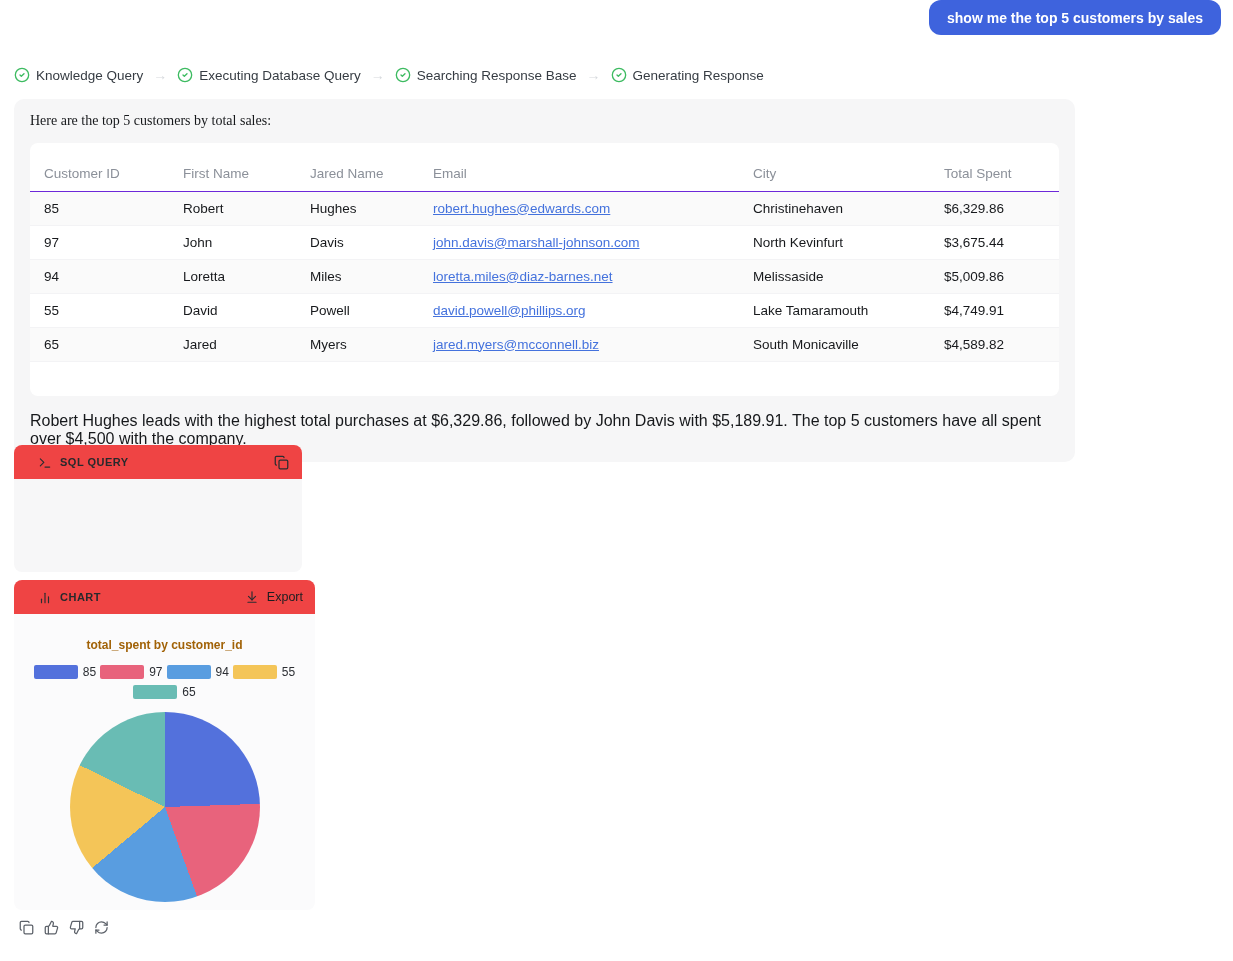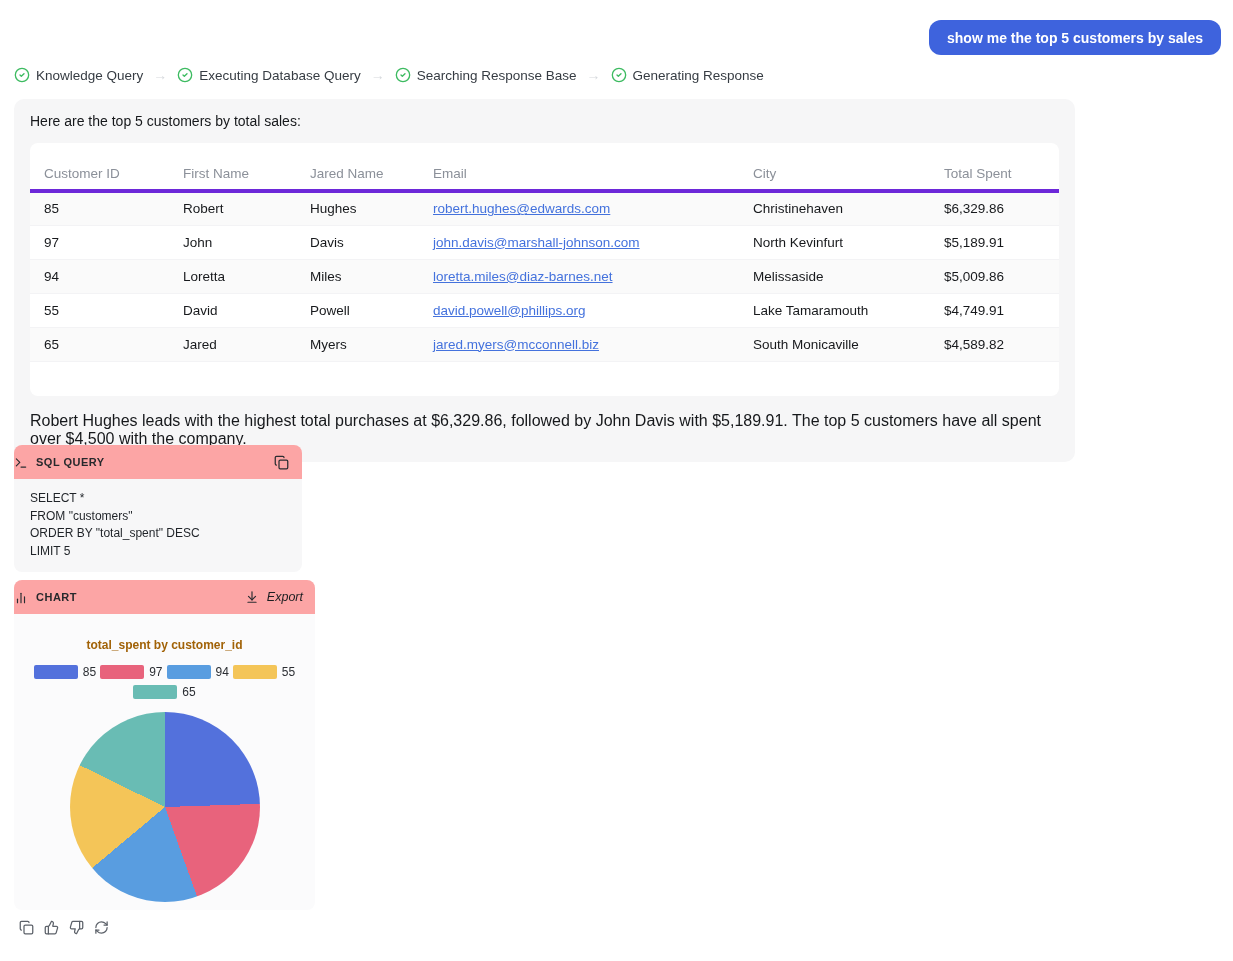--- a/index.html
+++ b/index.html
@@ -3,64 +3,64 @@
 <meta charset="utf-8">
 <style>
   * { margin:0; padding:0; box-sizing:border-box; }
   html,body { width:1233px; height:961px; background:#ffffff;
     font-family:"Liberation Sans", sans-serif; position:relative; overflow:hidden; }
 
   .icon { display:inline-block; vertical-align:middle; }
   svg.icon { fill:none; stroke:currentColor; stroke-width:2; stroke-linecap:round; stroke-linejoin:round; }
 
   
-  .user-bubble { position:absolute; top:20px; right:12px; height:35px;
+  .user-bubble { position:absolute; top:0; right:12px; height:35px;
     background:var(--user-bubble,#3e63dd); color:#fff; border-radius:12px;
     display:flex; align-items:center; padding:8px 18px; font-size:14px; font-weight:600; }
 
   
   .progress-row { position:absolute; top:67px; left:14px; display:flex;
     align-items:center; gap:10px; font-size:13.5px; color:#363c43; }
   .step { display:flex; align-items:center; gap:6px; }
   .step svg { width:16px; height:16px; color:var(--check-green,#3dbb61); }
   .step-sep { color:#d6d9dd; font-size:14px; }
 
   
   .response-panel { position:absolute; left:14px; top:99px; width:1061px;
     background:#f6f6f7; border-radius:10px; padding:12px 16px 14px; }
-  .intro { font-size:14px; color:#16181b; margin:2px 0 14px 0; }
+  .intro { font-size:14px; color:#16181b; margin:2px 0 14px 0;font-family:Liberation Serif, serif; }
   .table-card { width:1029px; height:253px; background:#fff; border-radius:8px;
     padding-top:14px; overflow:hidden; }
   table { width:100%; border-collapse:collapse; font-size:13.5px; }
   th { text-align:left; font-weight:400; color:#8b9099; height:34px;
-    padding:0 4px 0 14px; border-bottom:4px solid #6d28d9; }
+    padding:0 4px 0 14px; border-bottom:1px solid #6d28d9; }
   td { height:34px; padding:0 4px 0 14px; color:#17191c; border-bottom:1px solid #f3f3f5; }
   tbody tr:nth-child(odd) td { background:#fafafa; }
   a.email-link { color:var(--link,#4472dd); text-decoration:underline; cursor:pointer; }
   .summary { font-size:16px; color:#16181b; margin-top:16px; }
 
   
   .mini-panel { position:absolute; left:14px; border-radius:8px; overflow:hidden; }
-  .panel-header { height:34px; background:#fca5a5; display:flex; align-items:center;
-    gap:8px; padding:0 12px 0 0; }
+  .panel-header { height:34px; background:#ef4444; display:flex; align-items:center;
+    gap:8px; padding:0 12px 0 24px; }
   .panel-header svg { width:14px; height:14px; color:#2a2d31; }
   .panel-title { font-size:11px; font-weight:700; letter-spacing:.5px; color:#27292c; }
 
   
   .sql-panel { top:445px; width:288px; height:127px; background:#f7f7f8; }
   .copy-btn { margin-left:auto; width:18px; height:18px; display:flex; align-items:center;
     justify-content:center; cursor:pointer; color:#3c3f44; background:none; border:none; }
   .copy-btn svg { width:15px; height:15px; }
   .sql-body { padding:11px 16px; font-size:12px; line-height:17.5px; color:#1f2328; }
 
   
   .chart-panel { top:580px; width:301px; height:330px; background:#fbfbfc; }
   .export-btn { margin-left:auto; display:flex; align-items:center; gap:8px;
     background:none; border:none; cursor:pointer; color:#1c1e21; font-size:12.5px;
-    font-weight:500; font-family:inherit;font-style:italic; }
+    font-weight:500; font-family:inherit; }
   .export-btn svg { width:14px; height:14px; }
   .chart-title { margin-top:24px; text-align:center; font-size:12px; font-weight:700; color:#a16207; }
   .legend { width:280px; margin:13px auto 0; display:flex; flex-wrap:wrap; justify-content:center; }
   .legend-item { display:flex; align-items:center; gap:5px; margin:0 2px 6px; }
   .legend-swatch { width:44px; height:14px; border-radius:2px; }
   .legend-label { font-size:12px; color:#2b2e33; }
   .pie { width:190px; height:190px; border-radius:50%; margin:7px auto 0; }
 
   
   .action-bar { position:absolute; left:18px; top:919px; display:flex; gap:9px; }
@@ -139,21 +139,21 @@
             <td><a class="email-link">robert.hughes@edwards.com</a></td>
             <td>Christinehaven</td>
             <td>$6,329.86</td>
           </tr>
           <tr>
             <td>97</td>
             <td>John</td>
             <td>Davis</td>
             <td><a class="email-link">john.davis@marshall-johnson.com</a></td>
             <td>North Kevinfurt</td>
-            <td>$5,189.91</td>
+            <td>$3,675.44</td>
           </tr>
           <tr>
             <td>94</td>
             <td>Loretta</td>
             <td>Miles</td>
             <td><a class="email-link">loretta.miles@diaz-barnes.net</a></td>
             <td>Melissaside</td>
             <td>$5,009.86</td>
           </tr>
           <tr>
@@ -185,26 +185,20 @@
           <line x1="12" y1="19" x2="20" y2="19"></line>
         </svg></span>
     <span class="panel-title">SQL QUERY</span>
     <button class="copy-btn" id="sql-copy-slot">
         <svg class="icon" viewBox="0 0 24 24">
           <rect width="14" height="14" x="8" y="8" rx="2" ry="2"></rect>
           <path d="M4 16c-1.1 0-2-.9-2-2V4c0-1.1.9-2 2-2h10c1.1 0 2 .9 2 2"></path>
         </svg>
       </button>
   </div>
-  <div class="sql-body" id="sql-body">
-      <div>SELECT *</div>
-      <div>FROM "customers"</div>
-      <div>ORDER BY "total_spent" DESC</div>
-      <div>LIMIT 5</div>
-    </div>
 </div>
 
 <div class="mini-panel chart-panel">
   <div class="panel-header">
     <span id="barchart-icon-slot"><svg class="icon" viewBox="0 0 24 24">
           <line x1="6" y1="20" x2="6" y2="14"></line>
           <line x1="12" y1="20" x2="12" y2="4"></line>
           <line x1="18" y1="20" x2="18" y2="10"></line>
         </svg></span>
     <span class="panel-title">CHART</span>

